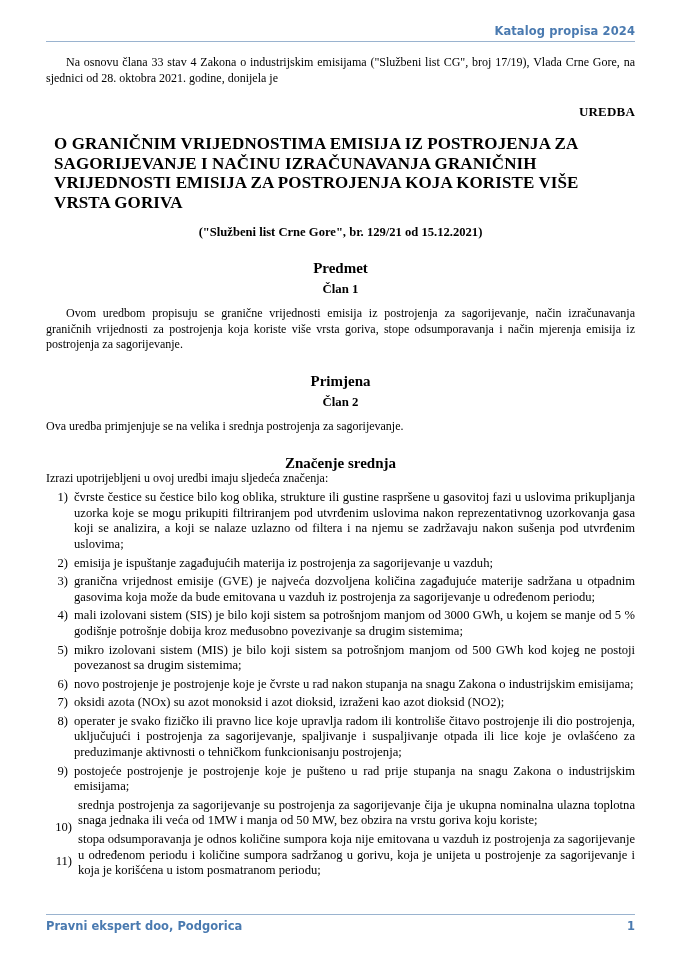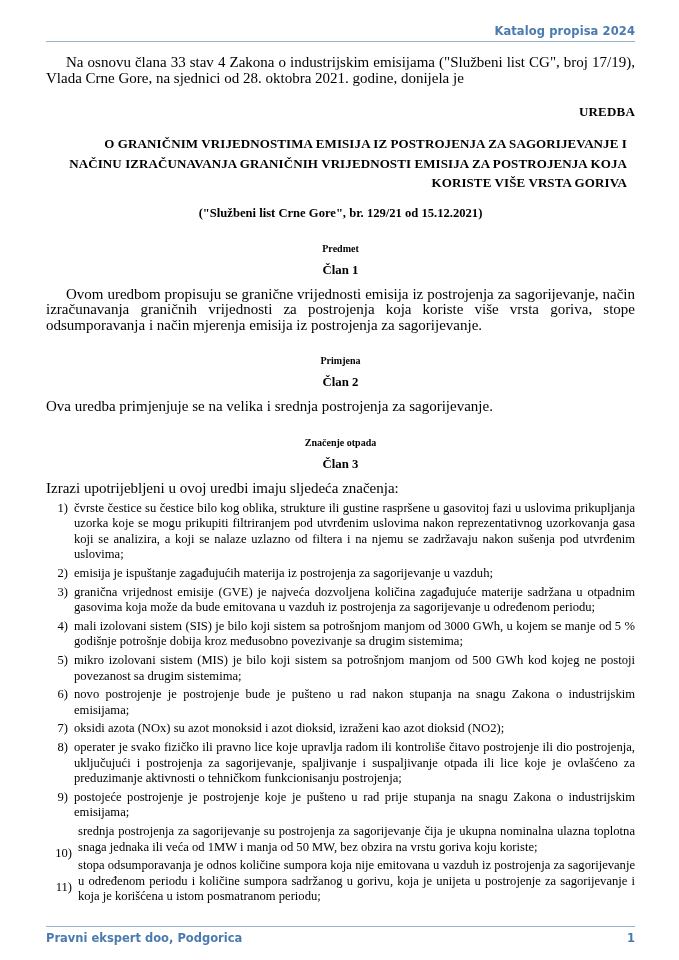--- a/index.html
+++ b/index.html
@@ -61,61 +61,61 @@
   }
 
   .doc-number {
     font-size: 12.5px;
     font-weight: bold;
     margin: 0 0 8px 0;
     line-height: 15px;
   }
 
   p.body-para {
-    font-size: 15px;
+    font-size: 12px;
     line-height: 15.6px;
     margin: 0 0 4px 0;
     text-align: justify;
     text-indent: 20px;
     hyphens: none;
   }
   p.body-para.no-indent {
     text-indent: 0;
   }
 
   
   .title-uredba {
     text-align: right;
     font-size: 13px;
     font-weight: bold;
     margin: 18px 0 14px 0;
     line-height: 16px;
     letter-spacing: 0.2px;
   }
   .title-main {
-    text-align: right;
-    font-size: 13px;
+    text-align: left;
+    font-size: 17px;
     font-weight: bold;
     line-height: 19.5px;
     margin: 0 0 12px 0;
     padding: 0 8px;
     letter-spacing: 0.1px;
   }
   .title-gazette {
     text-align: center;
     font-size: 12.6px;
     font-weight: bold;
     margin: 0 0 0 0;
     line-height: 16px;
   }
 
   
   .section-heading {
     text-align: center;
-    font-size: 10px;
+    font-size: 15px;
     font-weight: bold;
     margin: 20px 0 0 0;
     line-height: 16px;
   }
   .article-heading {
     text-align: center;
     font-size: 12.8px;
     font-weight: bold;
     margin: 5px 0 9px 0;
     line-height: 16px;
@@ -154,21 +154,21 @@
   ol.definitions > li .item-text {
     display: block;
   }
   ol.definitions > li:last-child .item-text {
     text-align: justify;
   }
 
   
   .page-footer {
     position: absolute;
-    bottom: 14px;
+    bottom: 26px;
     left: 46px;
     right: 44px;
   }
   .page-footer .footer-rule {
     display: block;
     height: 1px;
     background: #9ab3cf;
     width: 100%;
     margin-bottom: 4px;
   }
@@ -207,22 +207,21 @@
     <div class="title-gazette">("Službeni list Crne Gore", br. 129/21 od 15.12.2021)</div>
 
     <div class="section-heading">Predmet</div>
     <div class="article-heading">Član 1</div>
     <p class="body-para">Ovom uredbom propisuju se granične vrijednosti emisija iz postrojenja za sagorijevanje, način izračunavanja graničnih vrijednosti za postrojenja koja koriste više vrsta goriva, stope odsumporavanja i način mjerenja emisija iz postrojenja za sagorijevanje.</p>
 
     <div class="section-heading">Primjena</div>
     <div class="article-heading">Član 2</div>
     <p class="body-para no-indent">Ova uredba primjenjuje se na velika i srednja postrojenja za sagorijevanje.</p>
 
-    <div class="section-heading">Značenje otpada</div>
-    <div class="article-heading">Član 3</div>
+    <div class="section-heading">Značenje srednja</div>
     <p class="body-para no-indent">Izrazi upotrijebljeni u ovoj uredbi imaju sljedeća značenja:</p>
 
     <ol class="definitions">
       <li>
         <span class="item-num">1)</span>
         <span class="item-text">čvrste čestice su čestice bilo kog oblika, strukture ili gustine raspršene u gasovitoj fazi u uslovima prikupljanja uzorka koje se mogu prikupiti filtriranjem pod utvrđenim uslovima nakon reprezentativnog uzorkovanja gasa koji se analizira, a koji se nalaze uzlazno od filtera i na njemu se zadržavaju nakon sušenja pod utvrđenim uslovima;</span>
       </li>
       <li>
         <span class="item-num">2)</span>
         <span class="item-text">emisija je ispuštanje zagađujućih materija iz postrojenja za sagorijevanje u vazduh;</span>
@@ -234,21 +233,21 @@
       <li>
         <span class="item-num">4)</span>
         <span class="item-text">mali izolovani sistem (SIS) je bilo koji sistem sa potrošnjom manjom od 3000 GWh, u kojem se manje od 5 % godišnje potrošnje dobija kroz međusobno povezivanje sa drugim sistemima;</span>
       </li>
       <li>
         <span class="item-num">5)</span>
         <span class="item-text">mikro izolovani sistem (MIS) je bilo koji sistem sa potrošnjom manjom od 500 GWh kod kojeg ne postoji povezanost sa drugim sistemima;</span>
       </li>
       <li>
         <span class="item-num">6)</span>
-        <span class="item-text">novo postrojenje je postrojenje bude je pušteno u rad nakon stupanja na snagu Zakona o industrijskim emisijama;</span>
+        <span class="item-text">novo postrojenje je postrojenje koje je čvrste u rad nakon stupanja na snagu Zakona o industrijskim emisijama;</span>
       </li>
       <li>
         <span class="item-num">7)</span>
         <span class="item-text">oksidi azota (NOx) su azot monoksid i azot dioksid, izraženi kao azot dioksid (NO2);</span>
       </li>
       <li>
         <span class="item-num">8)</span>
         <span class="item-text">operater je svako fizičko ili pravno lice koje upravlja radom ili kontroliše čitavo postrojenje ili dio postrojenja, uključujući i postrojenja za sagorijevanje, spaljivanje i suspaljivanje otpada ili lice koje je ovlašćeno za preduzimanje aktivnosti o tehničkom funkcionisanju postrojenja;</span>
       </li>
       <li>

